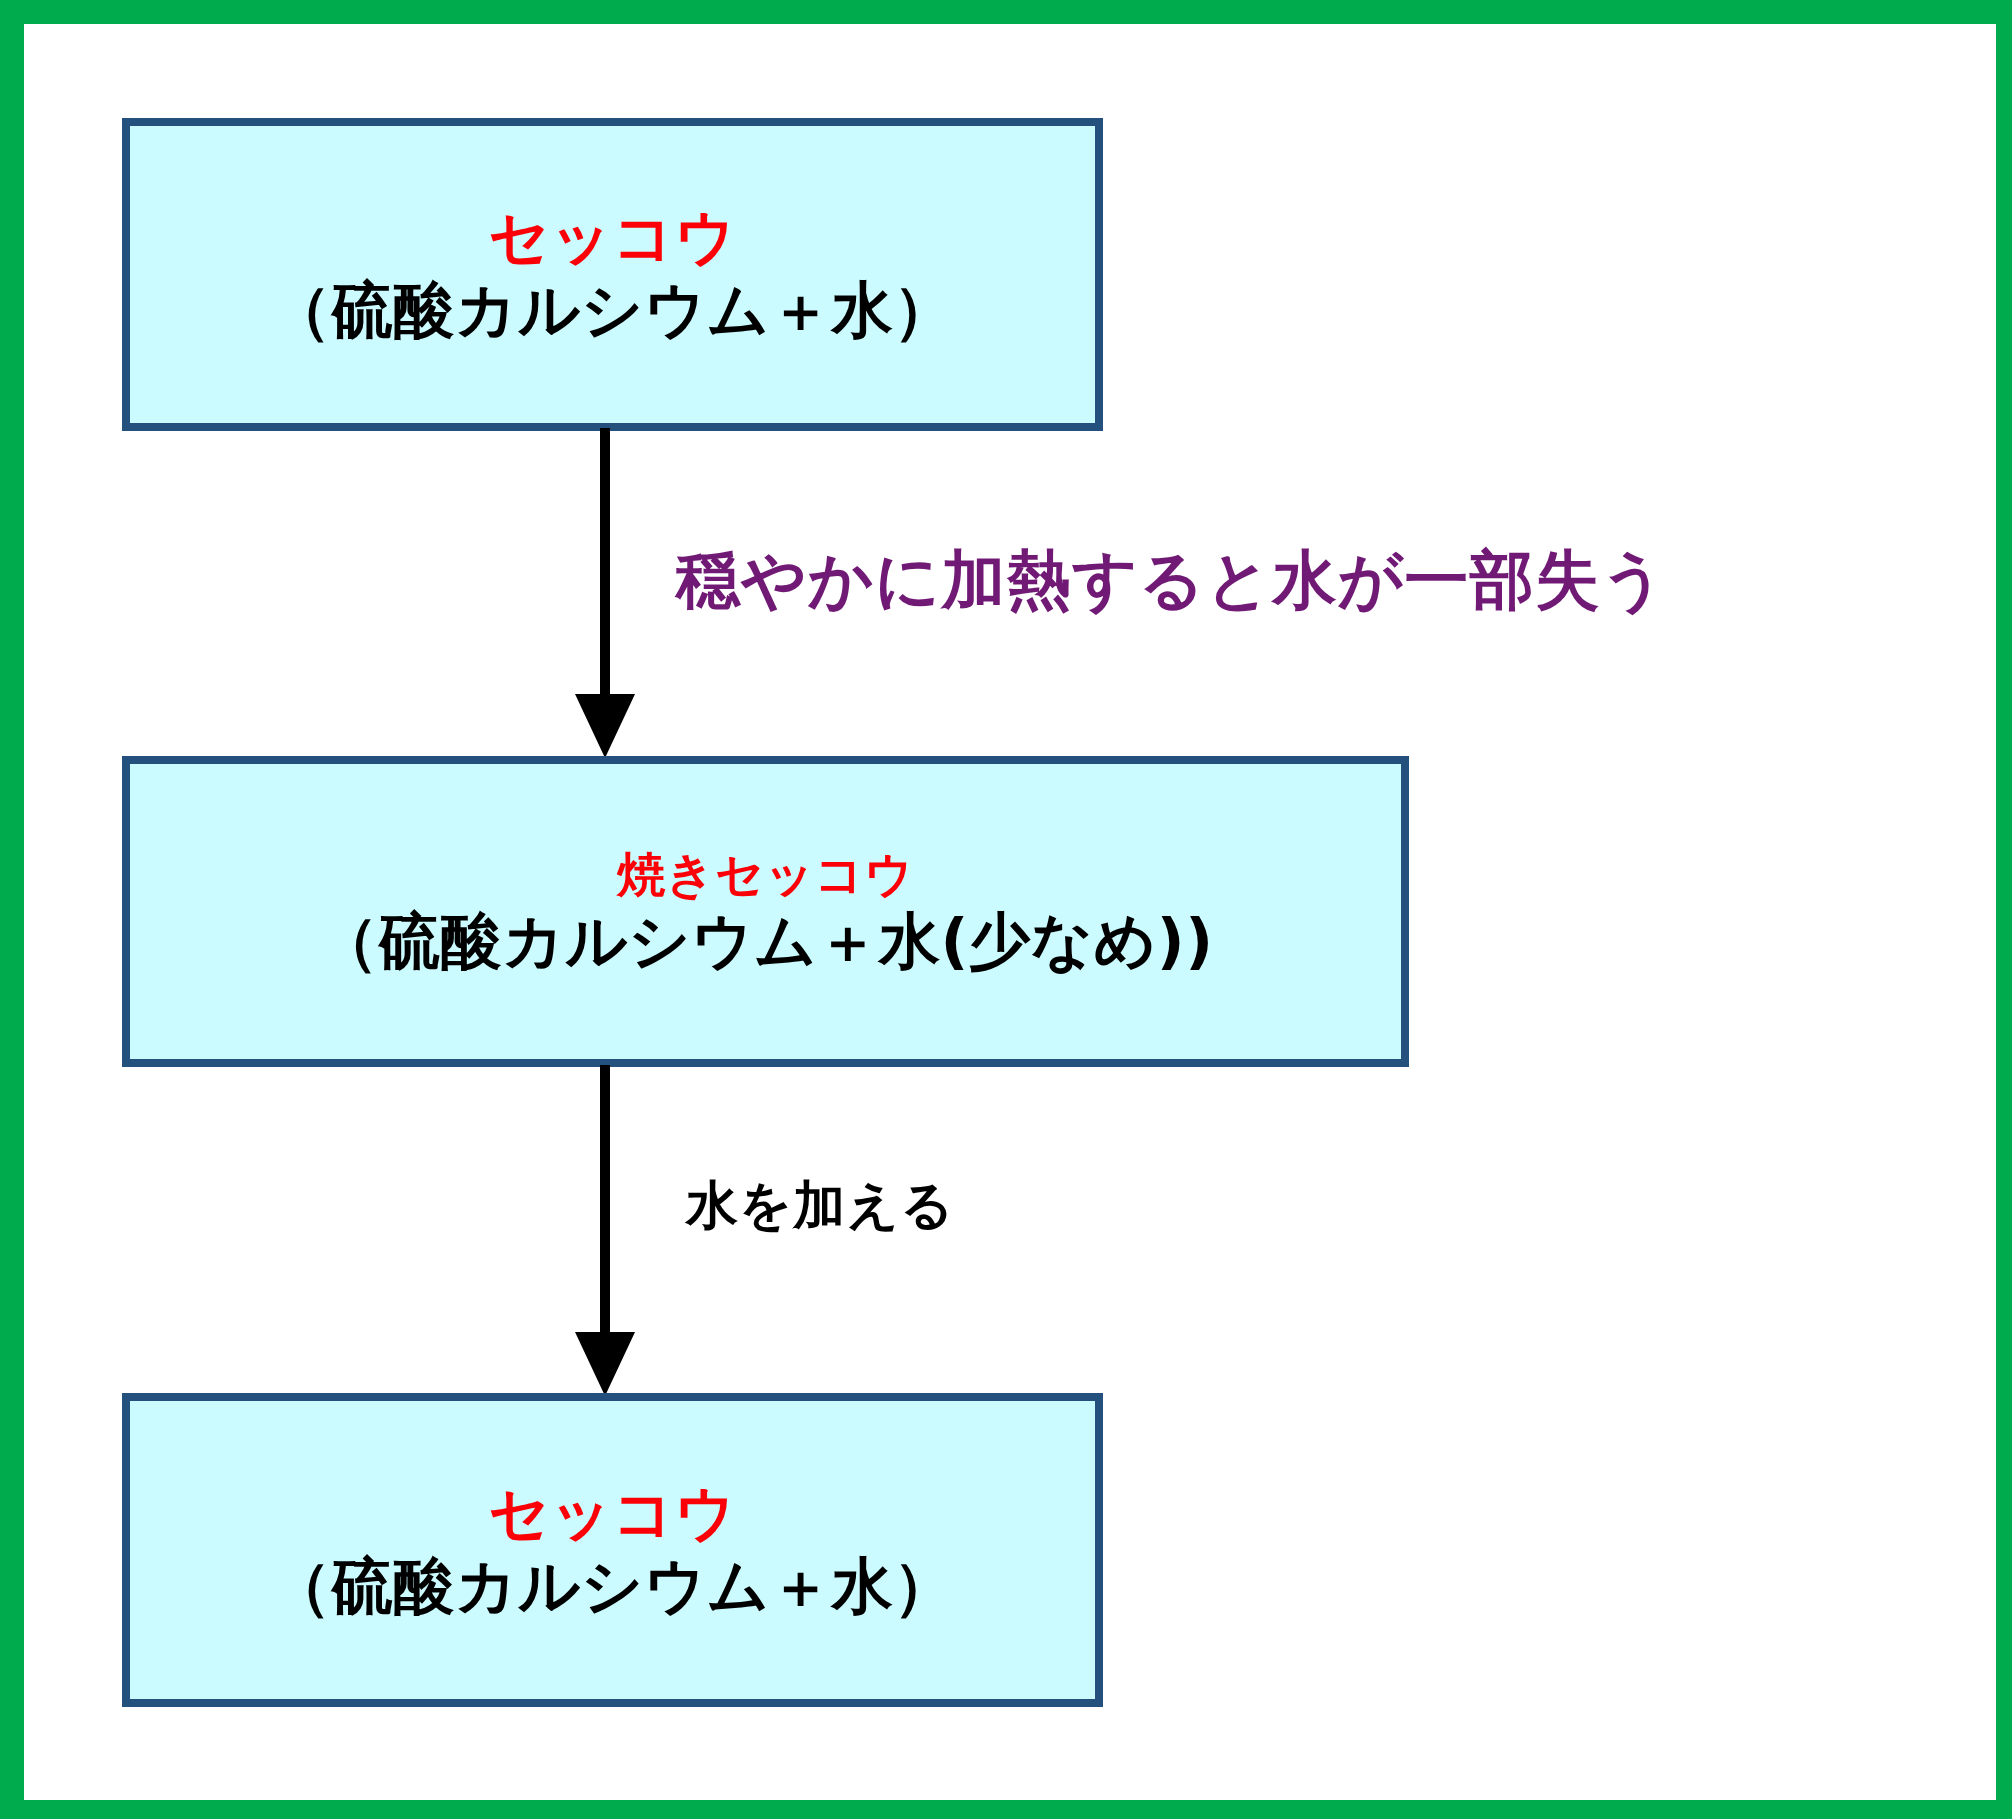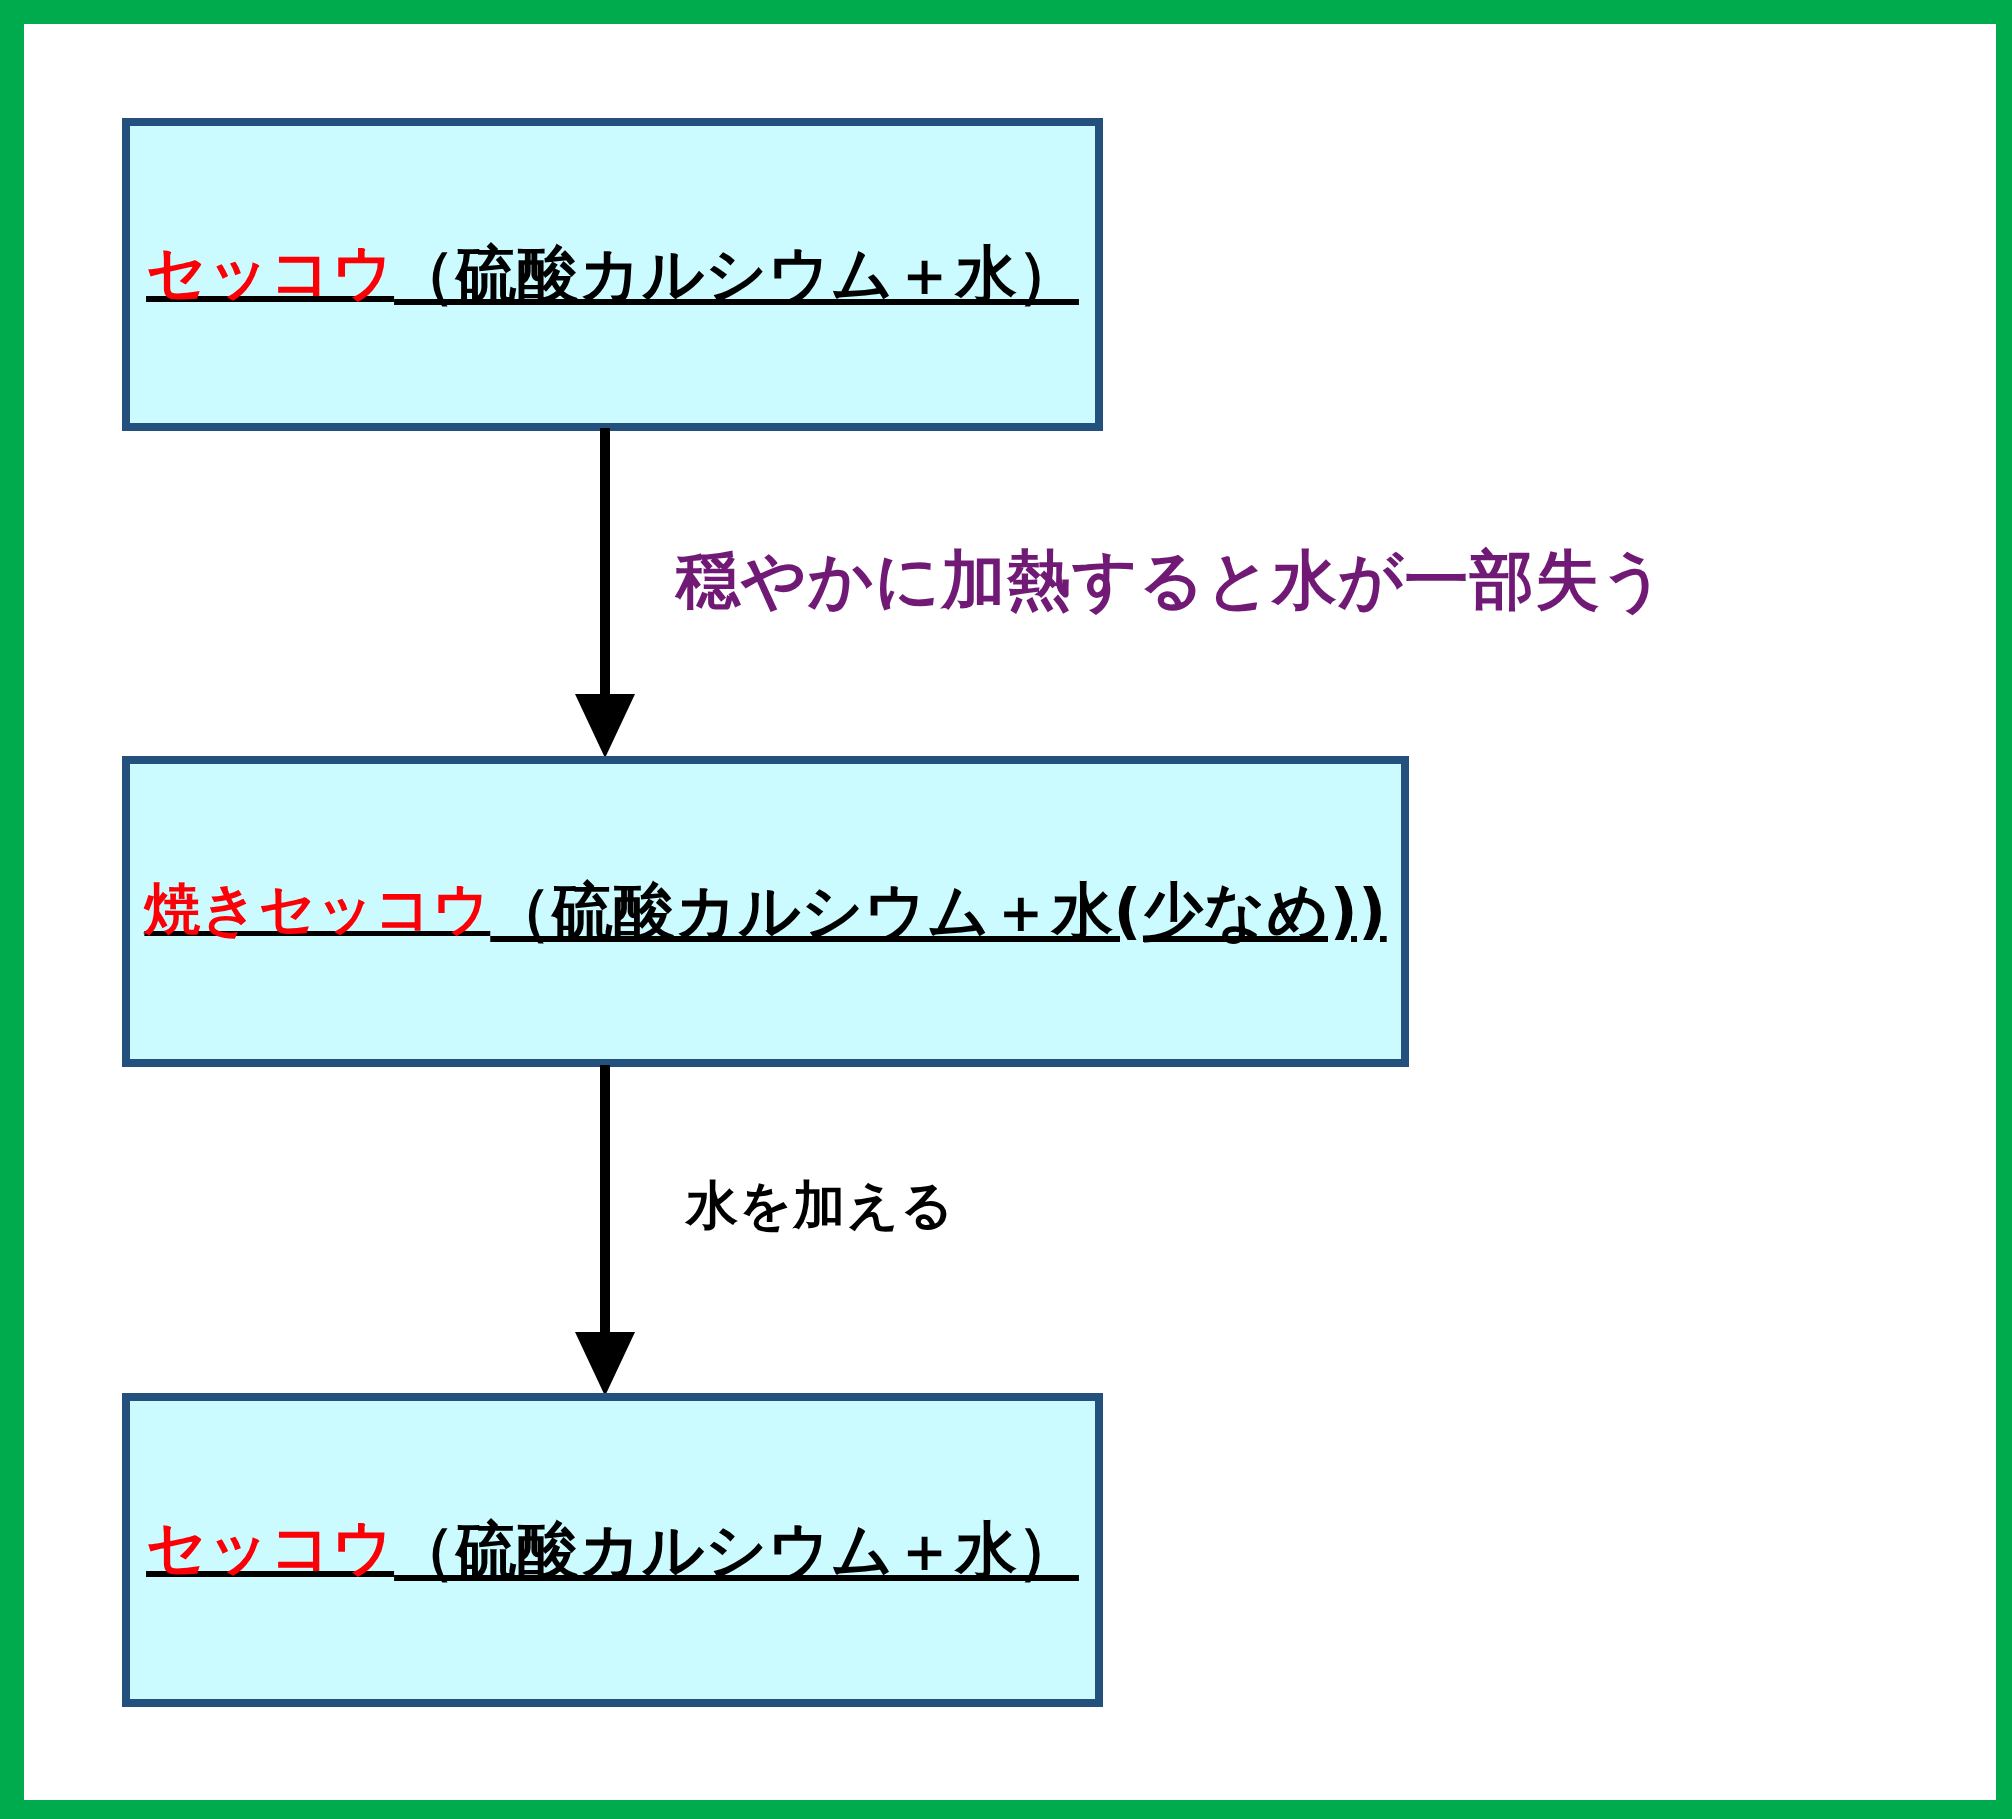--- a/index.html
+++ b/index.html
@@ -28,24 +28,23 @@
   .frame-left   { left: 0;   top: 0;     width: 23.6px;   height: 1820px; }
   .frame-right  { right: 0;  top: 0;     width: 17.3px;   height: 1820px; }
 
   
   .flow-box {
     position: absolute;
     background: #cbfbff;
     border: 8.6px solid #23507d;
     box-sizing: border-box;
     display: flex;
-    flex-direction: row;
+    flex-direction: column;
     align-items: center;
     justify-content: center;
-    text-decoration: underline;
   }
   .box-line {
     line-height: 1.12;
     white-space: nowrap;
     letter-spacing: 0.01em;
   }
   .line-title {
     color: #fb0007;
     font-weight: bold;
     font-size: 58px;
@@ -55,21 +54,21 @@
     color: #000000;
     font-weight: bold;
     font-size: 58px;
   }
 
   #box-gypsum-1  { left: 122px; top: 118px;  width: 981px; height: 313px; }
   #box-gypsum-1 .line-title { font-size: 60px; }
   #box-gypsum-1 .line-sub   { font-size: 61px; }
 
   #box-baked     { left: 122px; top: 756px;  width: 1287px; height: 311px; }
-  #box-baked .line-title { font-size: 56px; }
+  #box-baked .line-title { font-size: 48px; }
   #box-baked .line-sub   { font-size: 61px; }
 
   #box-gypsum-2  { left: 122px; top: 1393px; width: 981px; height: 314px; }
   #box-gypsum-2 .line-title { font-size: 60px; }
   #box-gypsum-2 .line-sub   { font-size: 61px; }
 
   
   .arrow {
     position: absolute;
   }

